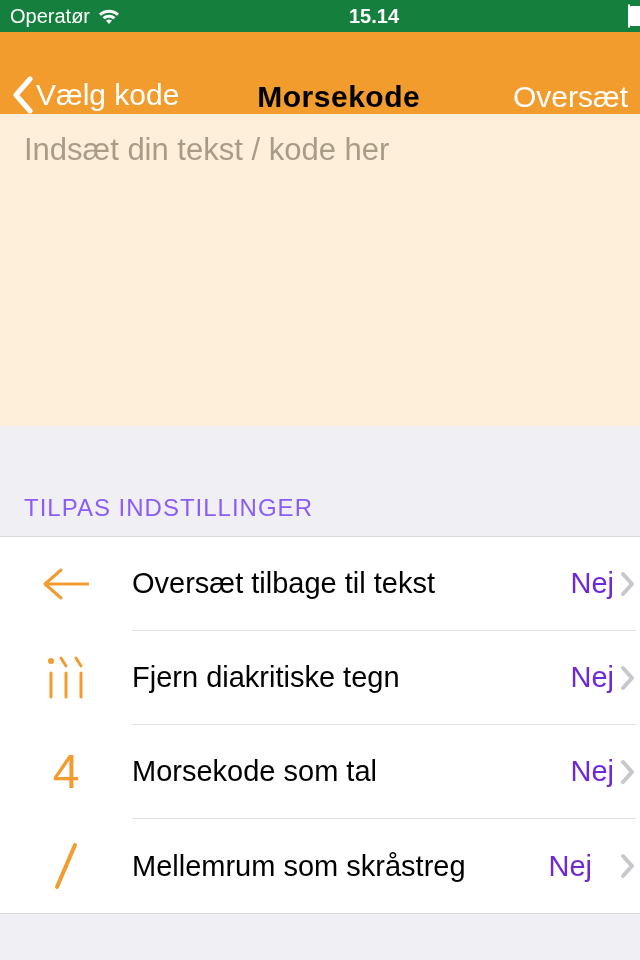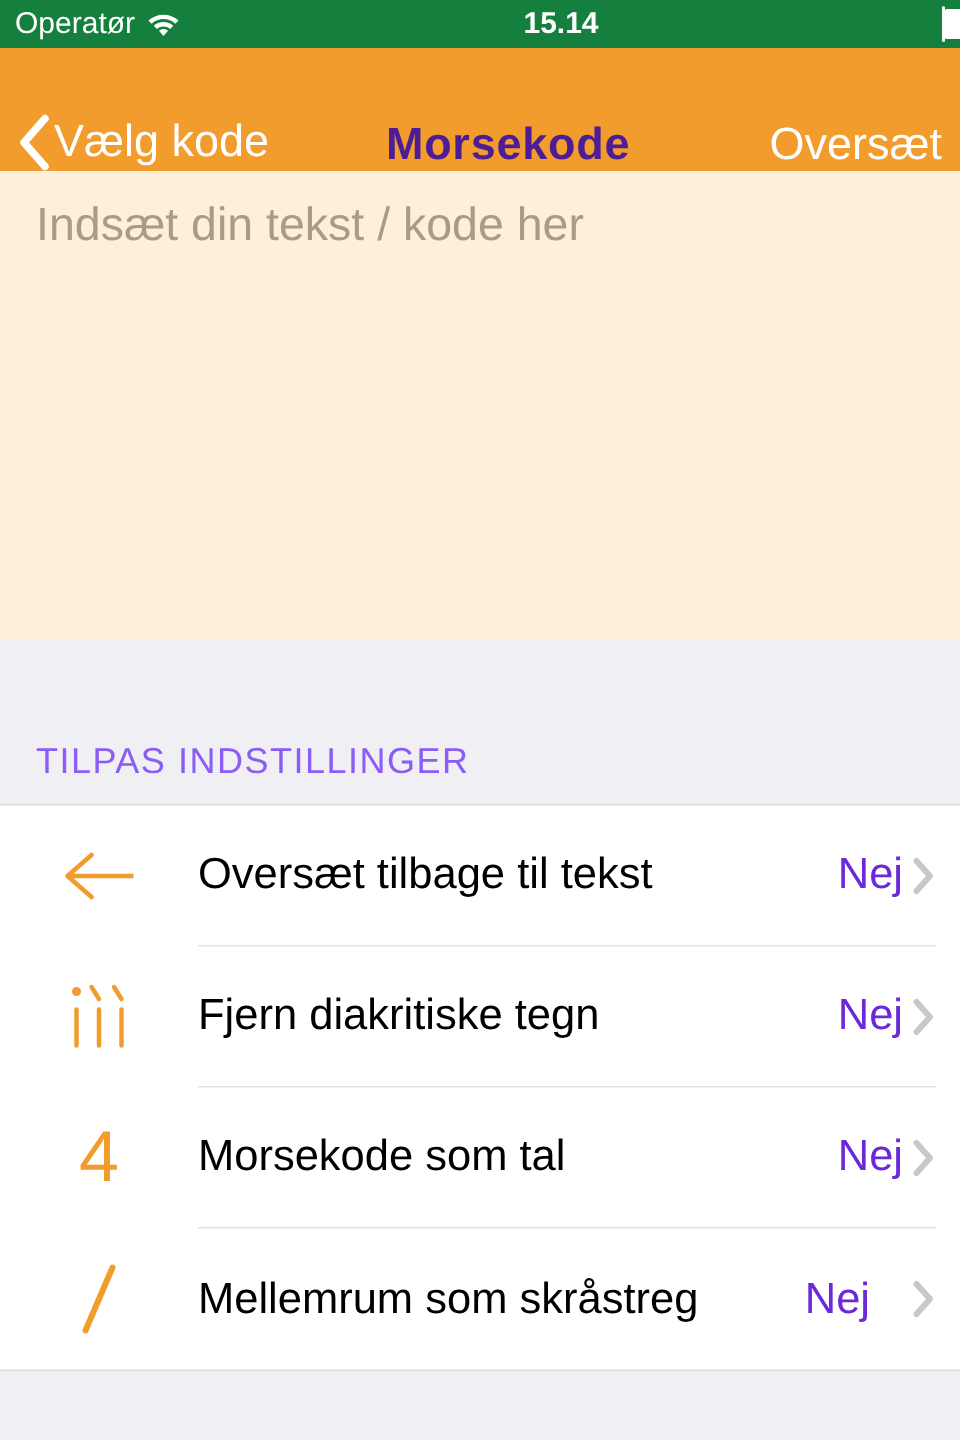--- a/index.html
+++ b/index.html
@@ -74,21 +74,21 @@
       padding: 0 12px;
     }
     .nav-left {
       display: flex;
       align-items: center;
       color: #fff;
       font-size: 30px;
     }
     .back-chevron svg { display: block; margin-right: 2px;}
     .nav-title {
-      color: #4c1d95;
+      color: #000000;
       font-size: 30px;
       font-weight: 600;
       letter-spacing: 0.5px;
       text-align: center;
     }
     .nav-right {
       color: #fff;
       font-size: 30px;
       min-width: 130px;
       text-align: right;
@@ -121,21 +121,21 @@
     
     .settings-list {
       background: #fff;
       border-top: 1px solid #D9D9D9;
       border-bottom: 1px solid #D9D9D9;
     }
     .setting-row {
       display: flex;
       align-items: center;
       height: 94px;
-      padding-right: 16px;
+      padding-right: 4px;
     }
     .icon-cell {
       width: 132px;
       display: flex;
       justify-content: center;
       align-items: center;
     }
     .icon-cell svg { display: block; }
     .row-body {
       flex: 1;

